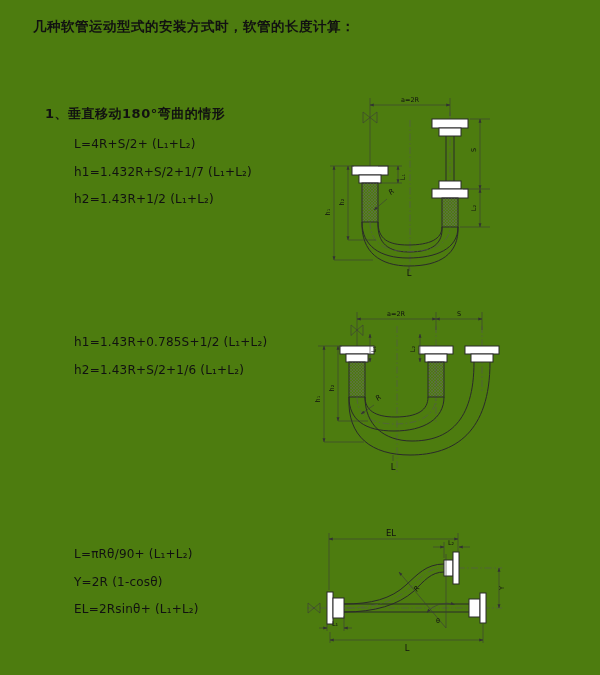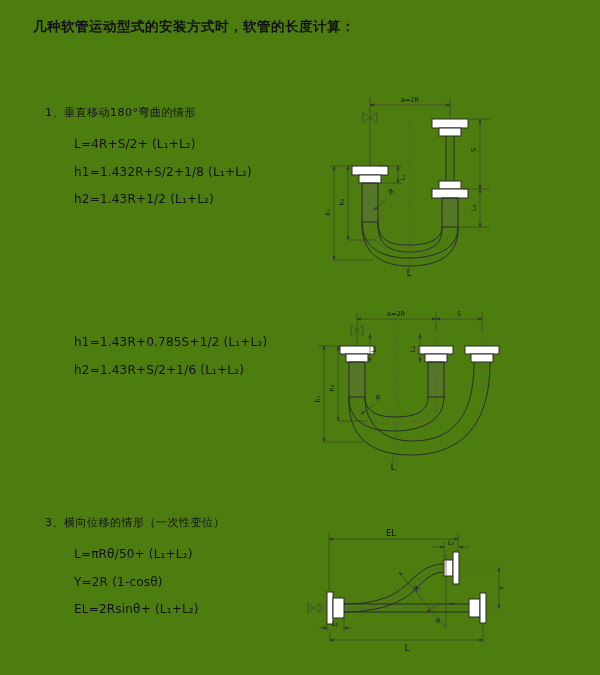--- a/index.html
+++ b/index.html
@@ -1,19 +1,19 @@
 <!DOCTYPE html>
 <html><head>
 <meta charset="utf-8">
 <style>
   html,body{margin:0;padding:0;background:#fff;}
   body{width:600px;height:675px;font-family:"DejaVu Sans","Liberation Sans",sans-serif;color:#111;}
   .page{position:relative;width:600px;height:675px;background:#4d7c0f;overflow:hidden;}
   .title{position:absolute;left:33px;top:18px;font-size:13.5px;font-weight:bold;letter-spacing:.5px;}
-  .sec-heading{position:absolute;font-size:11px;font-weight:normal;letter-spacing:.5px;}
+  .sec-heading{position:absolute;font-size:13px;font-weight:bold;letter-spacing:.5px;}
   .formulas{position:absolute;font-size:12px;line-height:27.5px;letter-spacing:.2px;}
   .diagram{position:absolute;margin-top:22px;}
   #h1{left:45px;top:105px} #f1{left:74px;top:131px}
   #h2{left:45px;top:303px} #f2{left:74px;top:329px}
   #h3{left:45px;top:515px} #f3{left:74px;top:541px}
   #d1{left:318px;top:70px;width:195px;height:185px}
   #d2{left:312px;top:282px;width:200px;height:178px}
   #d3{left:303px;top:502px;width:210px;height:135px}
   svg{display:block;width:100%;height:100%;}
   svg text{font-family:"DejaVu Sans","Liberation Sans",sans-serif;fill:#111;}
@@ -28,21 +28,21 @@
 </head>
 <body>
 
 <div class="page">
 
   <div class="title">几种软管运动型式的安装方式时，软管的长度计算：</div>
 
   <div class="sec-heading" id="h1">1、垂直移动180°弯曲的情形</div>
   <div class="formulas" id="f1">
     <div>L=4R+S/2+ (L₁+L₂)</div>
-    <div>h1=1.432R+S/2+1/8 (L₁+L₂)</div>
+    <div>h1=1.432R+S/2+1/7 (L₁+L₂)</div>
     <div>h2=1.43R+1/2 (L₁+L₂)</div>
   </div>
 
   <div class="diagram" id="d1">
     <svg viewBox="0 0 195 185">
       <defs>
         <marker id="a1" viewBox="0 0 10 10" refX="9" refY="5" markerWidth="7" markerHeight="7" orient="auto-start-reverse">
           <path d="M0,1.5 L10,5 L0,8.5 Z" fill="#333"></path>
         </marker>
         <pattern id="hx1" width="3" height="3" patternUnits="userSpaceOnUse">
@@ -212,23 +212,22 @@
         <text class="lbR" x="66" y="97" transform="rotate(-40,66,97)">R</text>
       </g>
 
       <g>
         <line class="tn" x1="81" y1="151" x2="81" y2="157"></line>
         <text class="lbB" x="81" y="166" text-anchor="middle">L</text>
       </g>
     </svg>
   </div>
 
-  <div class="sec-heading" id="h3">3、横向位移的情形（一次性变位）</div>
   <div class="formulas" id="f3">
-    <div>L=πRθ/50+ (L₁+L₂)</div>
+    <div>L=πRθ/90+ (L₁+L₂)</div>
     <div>Y=2R (1-cosθ)</div>
     <div>EL=2Rsinθ+ (L₁+L₂)</div>
   </div>
 
   <div class="diagram" id="d3">
     <svg viewBox="0 0 210 135">
       <defs>
         <marker id="a3" viewBox="0 0 10 10" refX="9" refY="5" markerWidth="7" markerHeight="7" orient="auto-start-reverse">
           <path d="M0,1.5 L10,5 L0,8.5 Z" fill="#333"></path>
         </marker>

